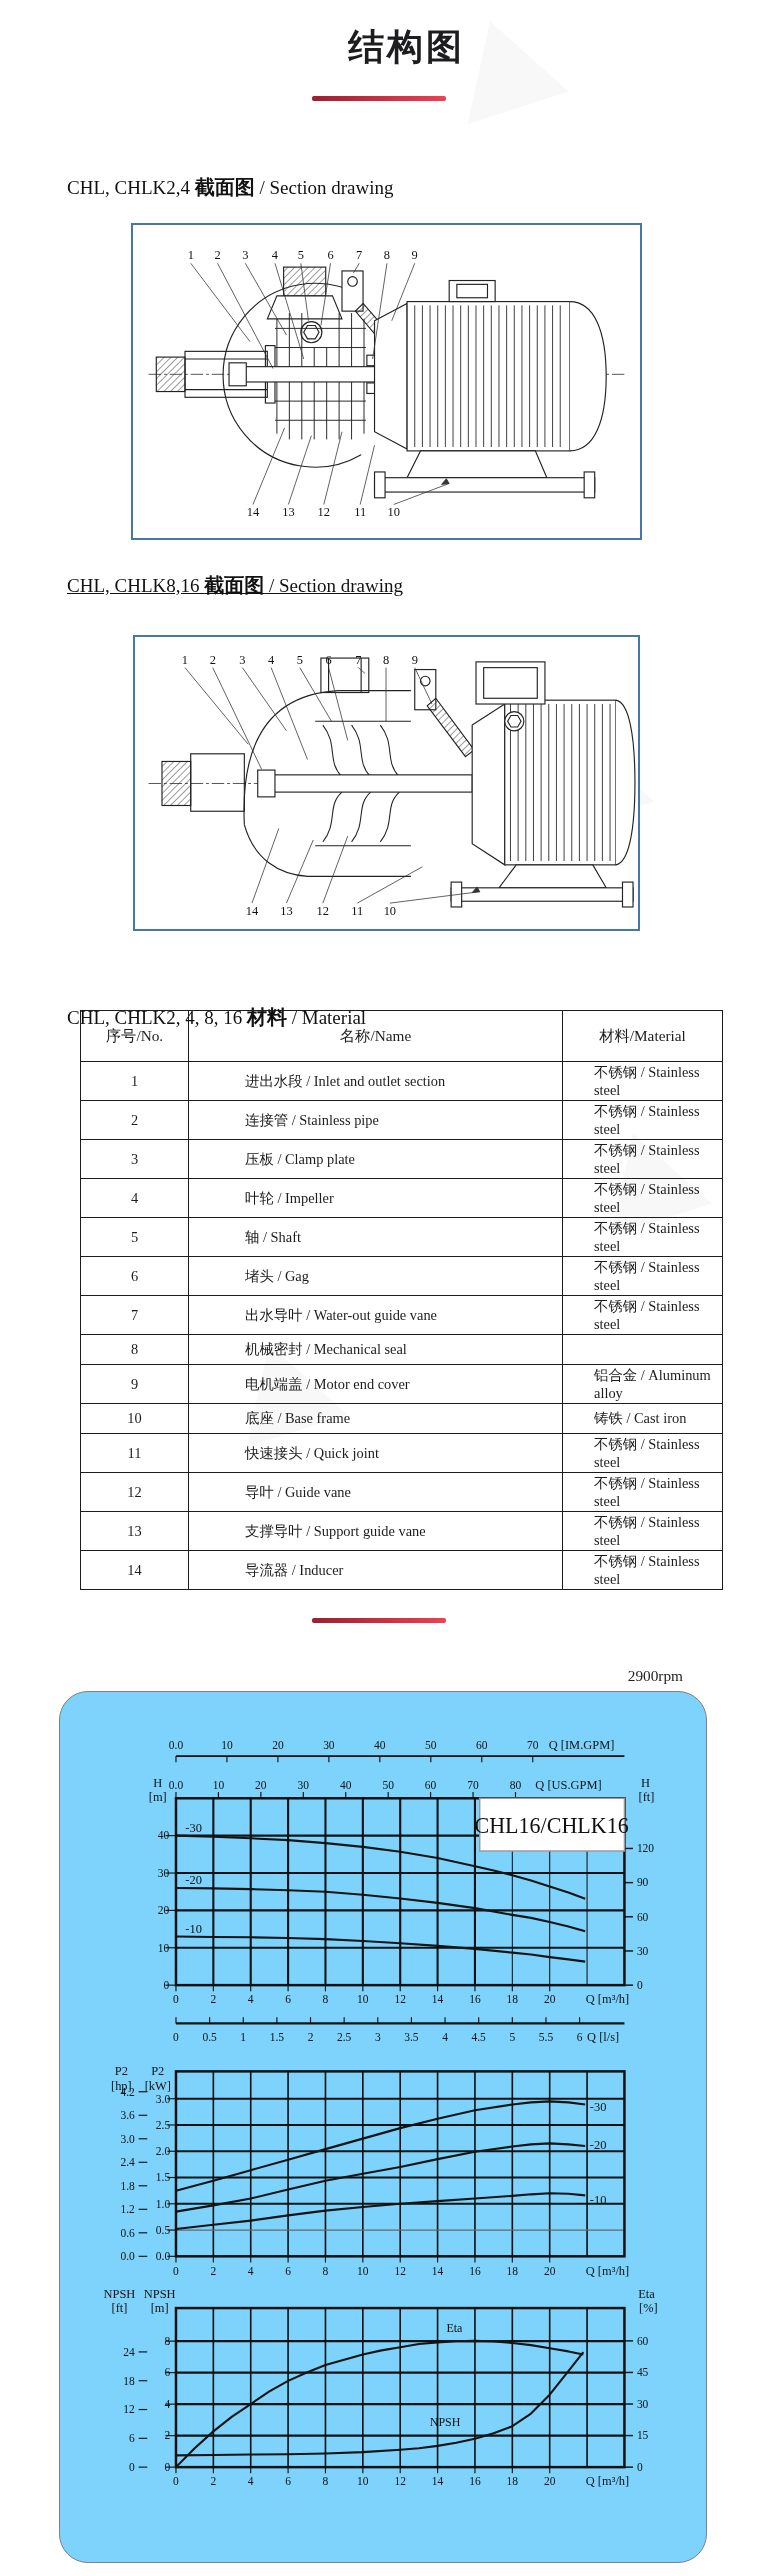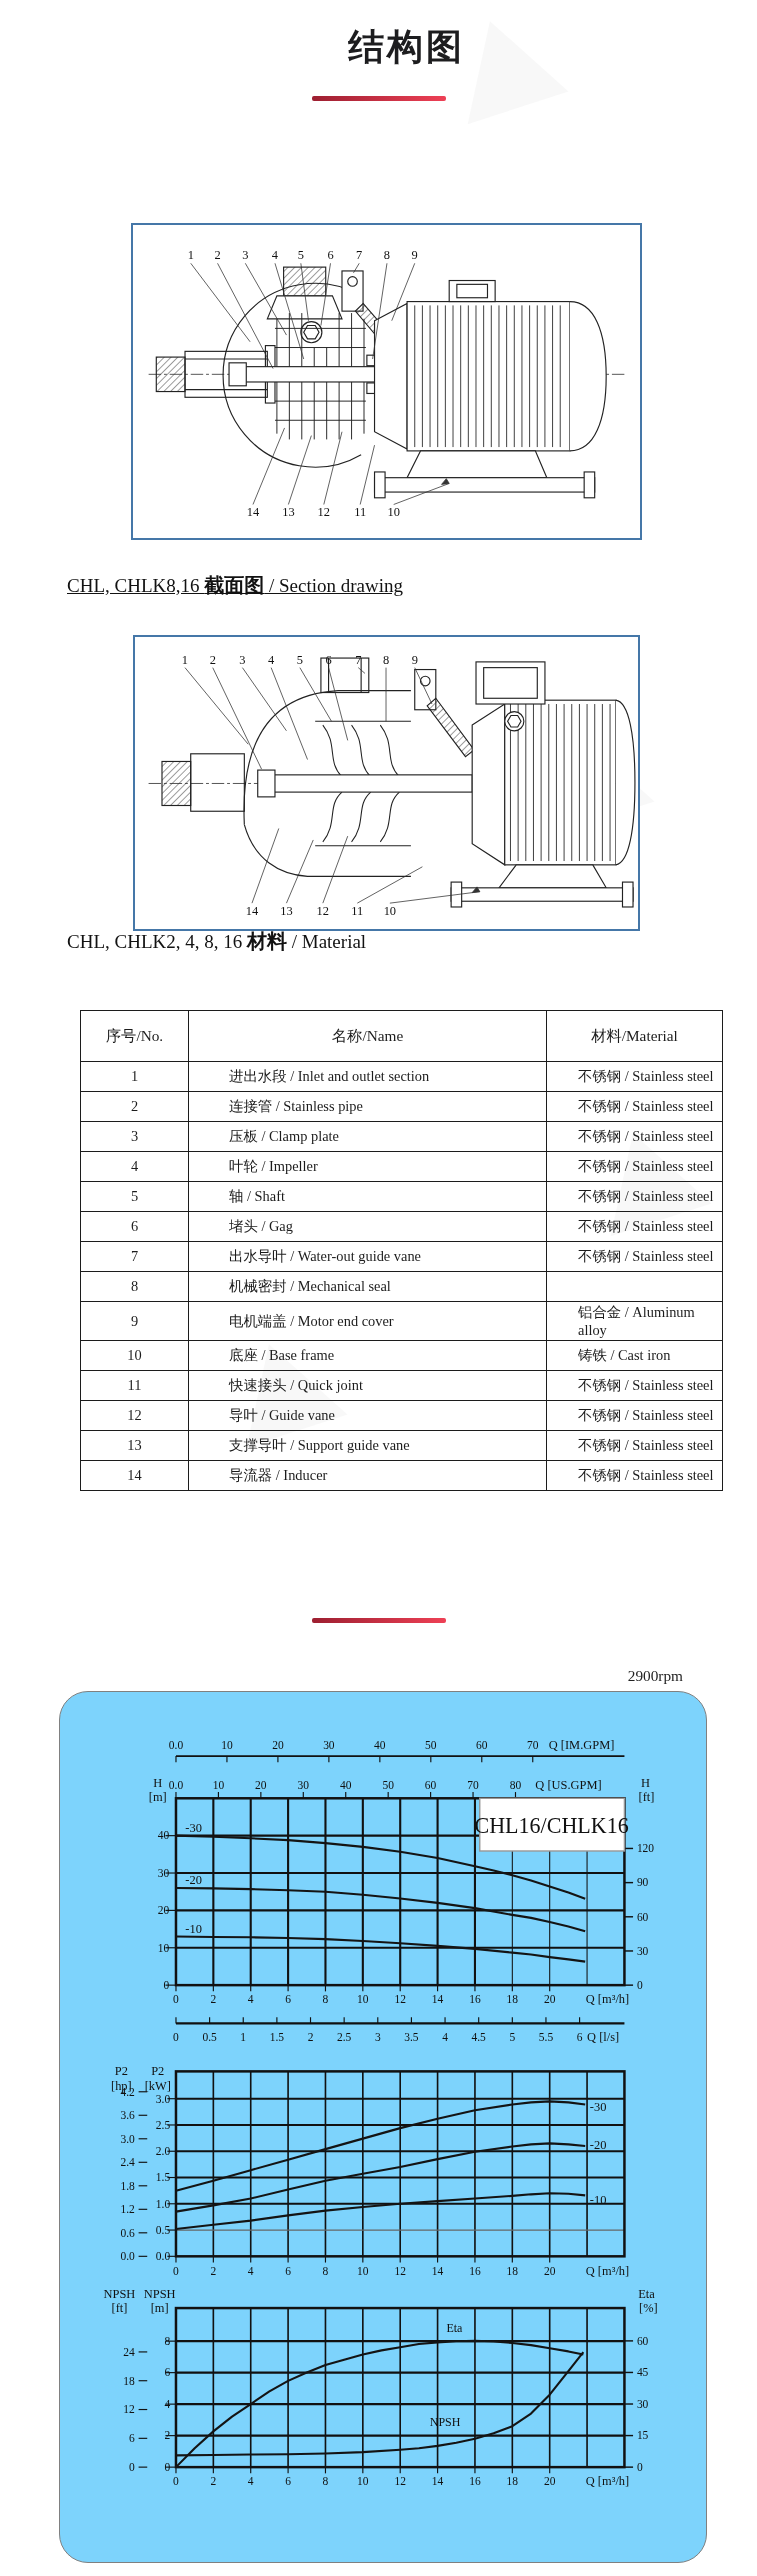--- a/index.html
+++ b/index.html
@@ -12,21 +12,21 @@
         background:linear-gradient(90deg,#9d1f31,#ee4055);border-radius:1.9px;}
   .sec-heading{position:absolute;left:67px;font-size:19px;color:#121212;white-space:nowrap;}
   .sec-heading .cjk{font-family:"Liberation Sans","DejaVu Sans",sans-serif;font-weight:700;font-size:20px;}
   .draw-box{position:absolute;border:2.4px solid #4577a8;background:#fff;}
   .draw-box svg{display:block;}
   .mat-table{position:absolute;left:80px;top:1010px;width:643px;border-collapse:collapse;}
   .mat-table th,.mat-table td{border:1.4px solid #1c1c1c;font-weight:normal;}
   .mat-table th{height:48px;font-size:15.3px;text-align:center;}
   .mat-table td{height:27px;font-size:14.4px;}
   .mat-table td.c-no{text-align:center;width:105px;}
-  .mat-table td.c-name{padding-left:40px;width:316px;}
+  .mat-table td.c-name{padding-left:56px;width:316px;}
   .mat-table td.c-mat{padding-left:31px;}
   .rpm-note{position:absolute;right:74px;top:1667px;font-size:15.3px;color:#222;}
   .chart-panel{position:absolute;left:59px;top:1691px;width:648px;height:872px;
         border:1.9px solid #808080;border-radius:29px;background:#7dd3fc;box-sizing:border-box;}
   .chart-panel svg{position:absolute;left:-1.9px;top:-1.9px;}
   svg text{font-family:"Liberation Serif","DejaVu Serif",serif;fill:#111;}
   .wm{position:absolute;width:0;height:0;border-left:53px solid transparent;
       border-right:53px solid transparent;border-bottom:91px solid #777;
       opacity:0.05;transform:rotate(-18deg);}
 </style>
@@ -38,20 +38,23 @@
   <div class="wm" style="left:451px;top:19px;"></div>
   <div class="wm" style="left:192px;top:403px;"></div>
   <div class="wm" style="left:537px;top:729px;"></div>
   <div class="wm" style="left:594px;top:1131px;"></div>
   <div class="wm" style="left:230px;top:1342px;"></div>
   <div class="wm" style="left:499px;top:2109px;"></div>
 
   <div class="main-title" style="top:23px;margin-left:28px;">结构图</div>
   <div class="red-underline" style="top:96px;"></div>
 
+  <div class="sec-heading" style="top:174px;">
+    <span>CHL, CHLK2,4 </span><span class="cjk">截面图</span><span> / Section drawing</span>
+  </div>
   <div class="draw-box" style="left:131px;top:223px;width:507px;height:313px;">
     <svg id="d1svg" width="507" height="313" viewBox="0 0 529 327">
       <defs>
         <pattern id="hatch1" width="5" height="5" patternTransform="rotate(45)" patternUnits="userSpaceOnUse">
           <line x1="0" y1="0" x2="0" y2="5" stroke="#333" stroke-width="1"></line>
         </pattern>
       </defs>
       <g stroke="#222" fill="none" stroke-width="1.2">
         <line x1="16" y1="156" x2="516" y2="156" stroke-width="0.8" stroke-dasharray="13 3 3 3"></line>
         <rect x="24" y="138" width="30" height="36" fill="url(#hatch1)"></rect>
@@ -244,21 +247,21 @@
           <text x="292" y="28" text-anchor="middle" font-size="13">9</text>
           <text x="122" y="290" text-anchor="middle" font-size="13">14</text>
           <text x="158" y="290" text-anchor="middle" font-size="13">13</text>
           <text x="196" y="290" text-anchor="middle" font-size="13">12</text>
           <text x="232" y="290" text-anchor="middle" font-size="13">11</text>
           <text x="266" y="290" text-anchor="middle" font-size="13">10</text>
         </g>
     </svg>
   </div>
 
-  <div class="sec-heading" style="top:928px;">
+  <div class="sec-heading" style="top:1004px;">
     <span>CHL, CHLK2, 4, 8, 16 </span><span class="cjk">材料</span><span> / Material</span>
   </div>
   <table class="mat-table">
     <thead>
       <tr>
         <th>序号/No.</th>
         <th>名称/Name</th>
         <th>材料/Material</th>
       </tr>
     </thead>

